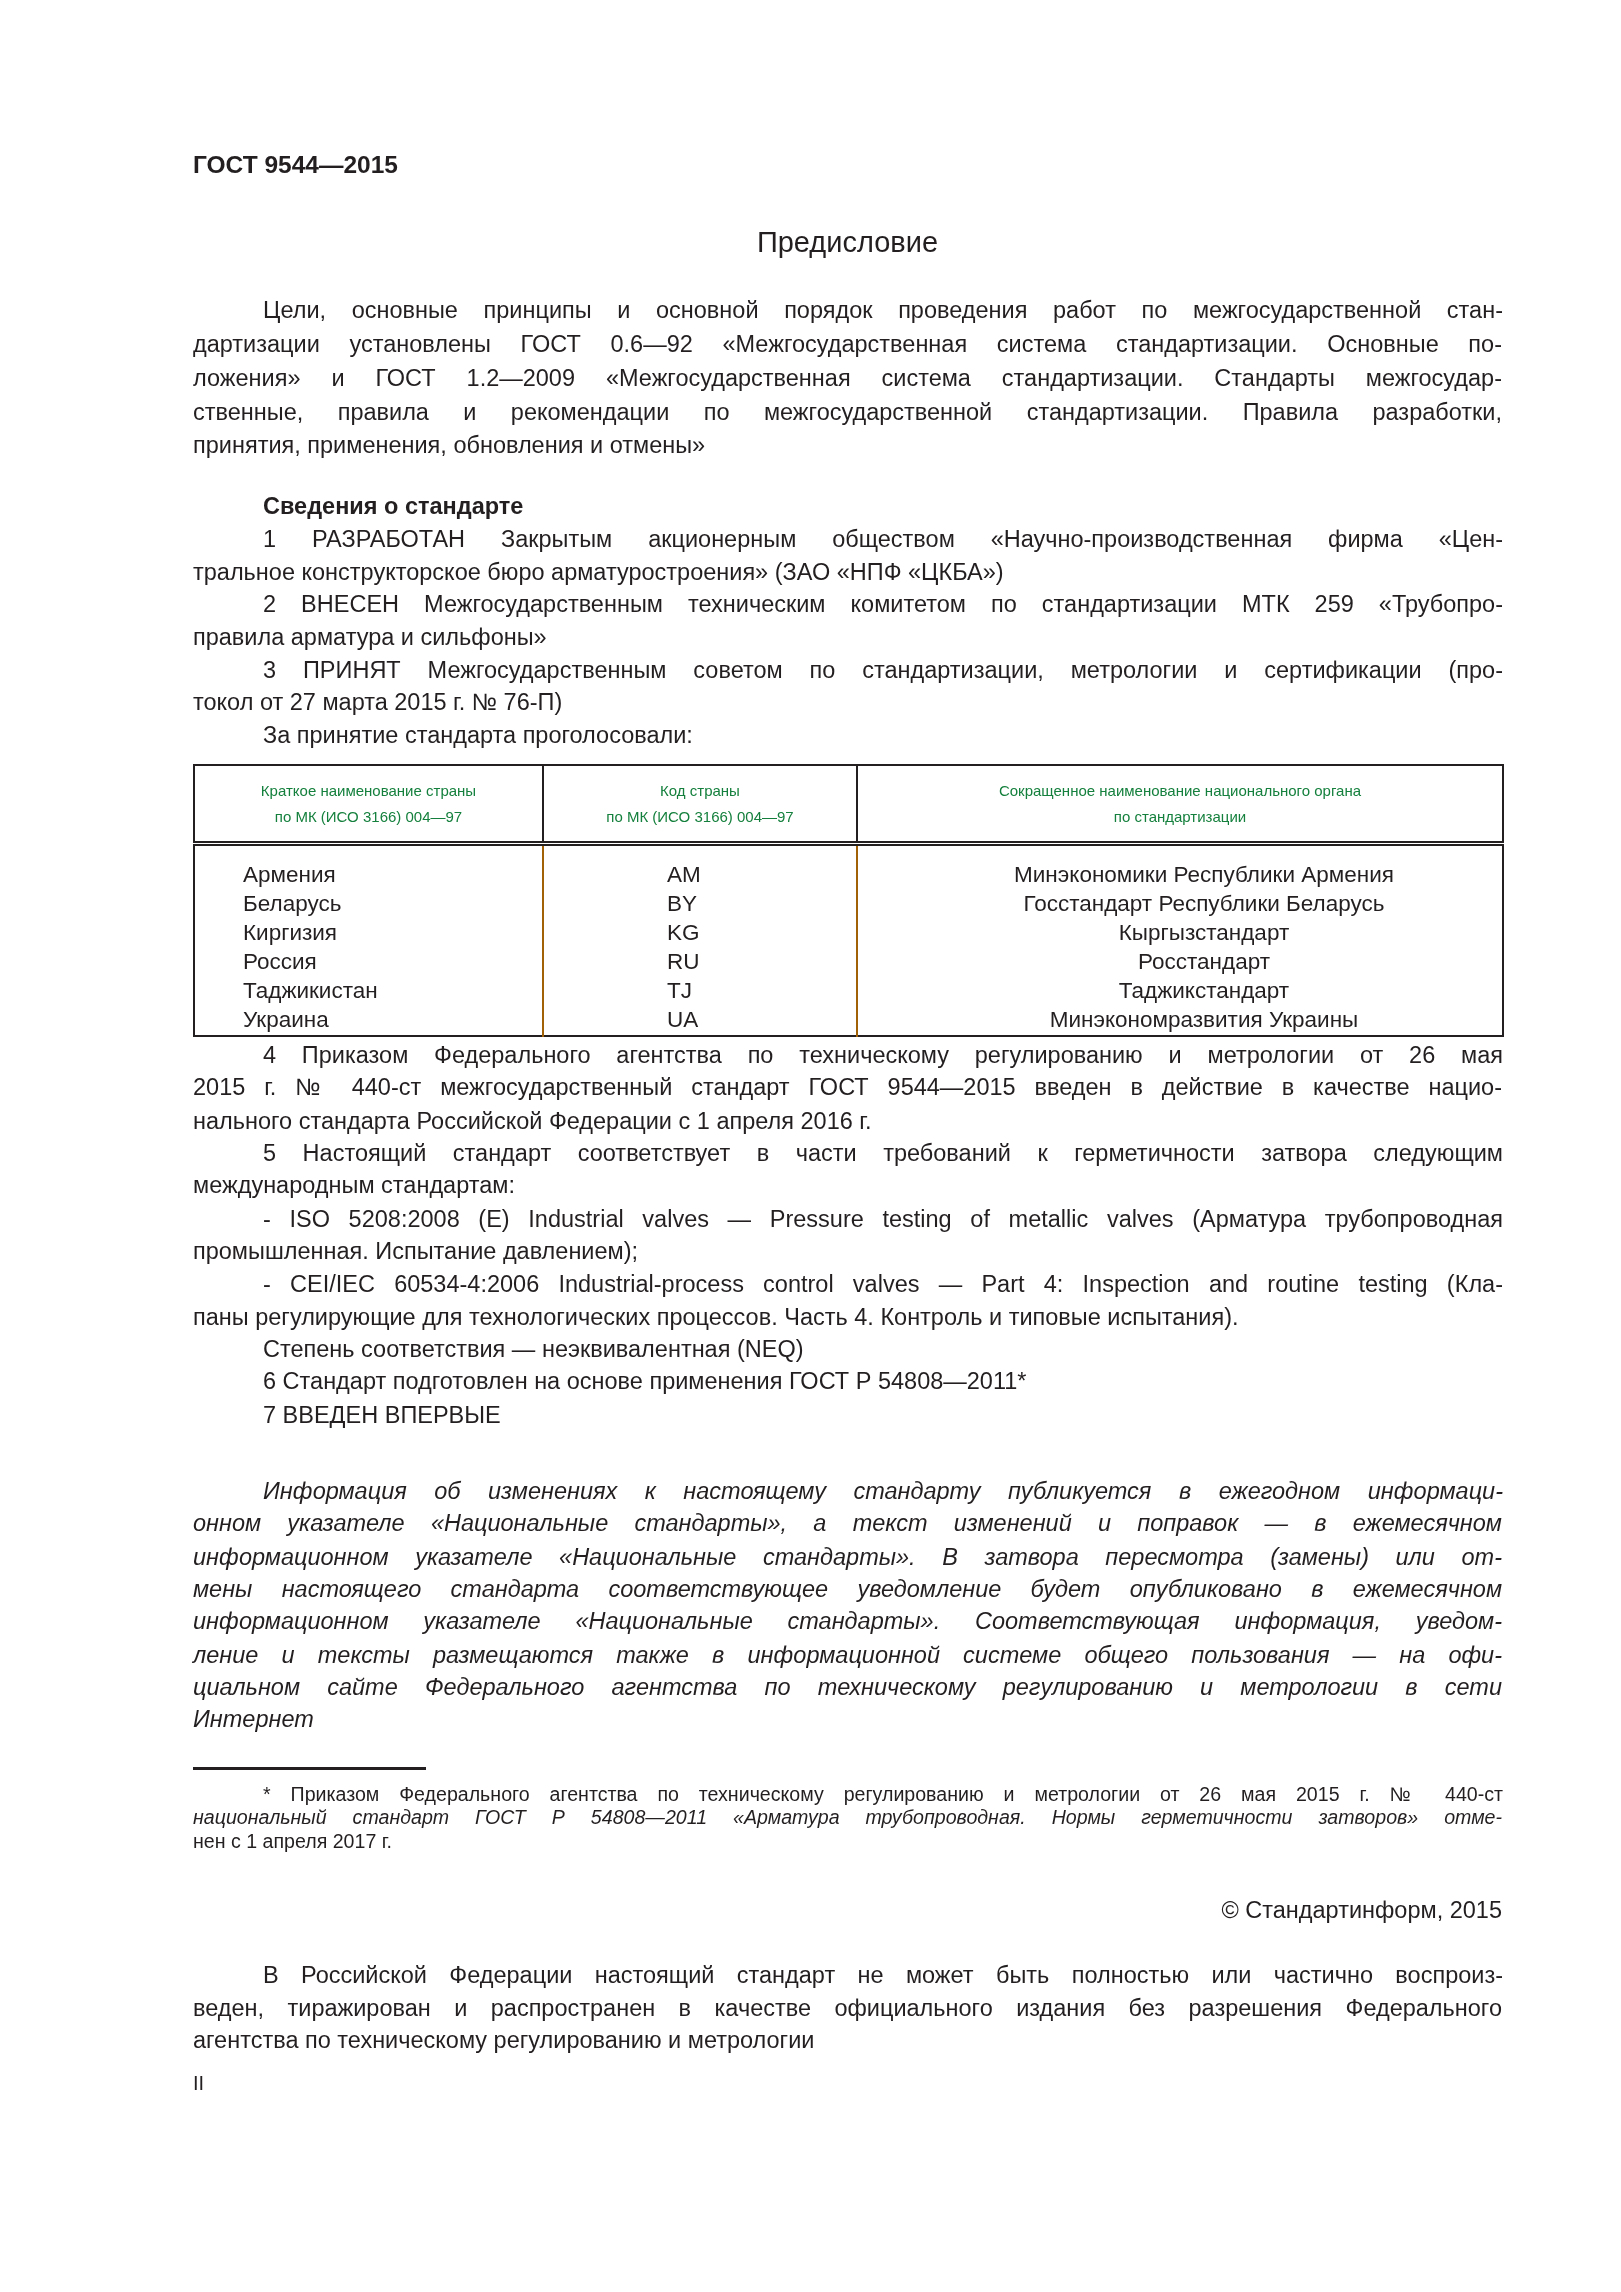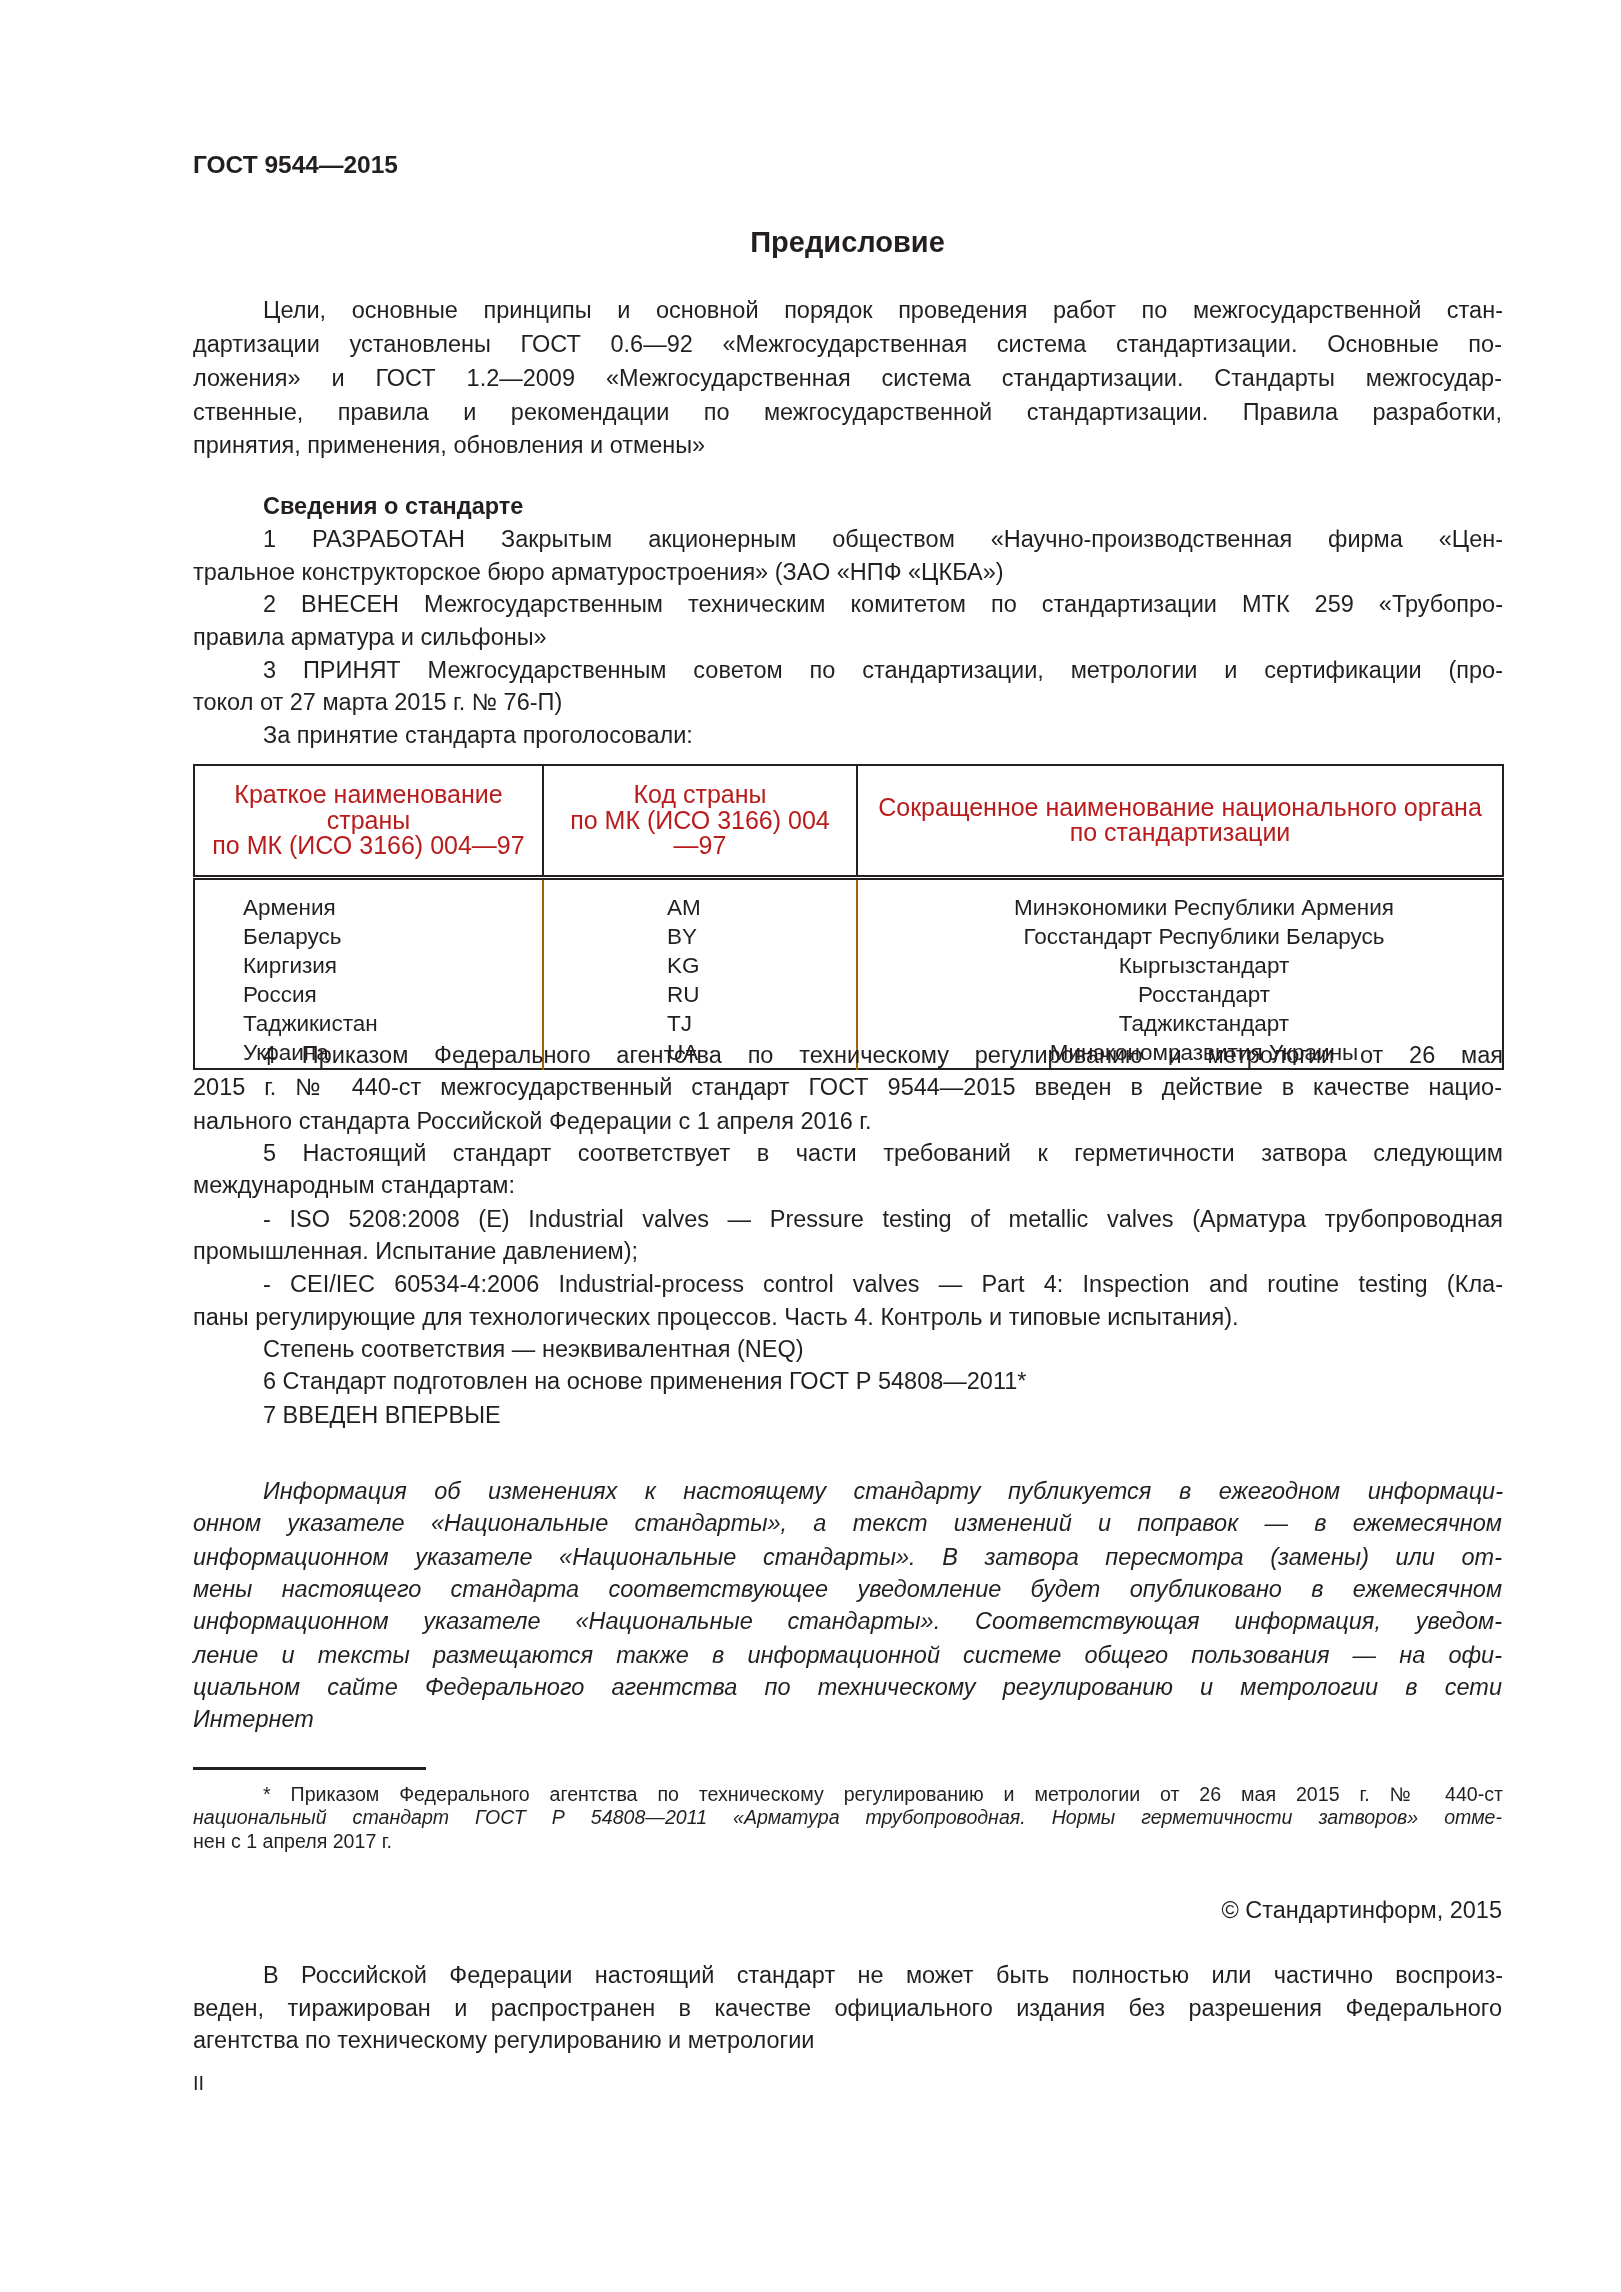--- a/index.html
+++ b/index.html
@@ -4,23 +4,23 @@
 <style>
   html, body { margin:0; padding:0; background:#ffffff; }
   body { width:1621px; height:2293px; position:relative; overflow:hidden;
          font-family:"Liberation Sans", sans-serif; color:#231f20; }
   .ln { position:absolute; left:193px; width:1309px; font-size:23.5px; line-height:27.4px; white-space:nowrap; }
   .j { text-align:justify; text-align-last:justify; white-space:normal; }
   .ind { left:263px; width:1240px; }
   .it { font-style:italic; }
   .b { font-weight:bold; }
   .hdr { position:absolute; left:193px; top:151px; font-size:24.5px; font-weight:bold; line-height:27.4px; }
-  .title { position:absolute; left:193px; width:1309px; top:227px; text-align:center; font-size:29px; font-weight:bold; line-height:31px; }
+  .title { position:absolute; left:193px; width:1309px; top:227px; text-align:center; font-size:29px; font-weight:normal; line-height:31px; }
   table.t { position:absolute; left:193px; top:764px; width:1311px; height:269px; border-collapse:collapse; border:2.9px solid #231f20; font-size:21.6px; }
-  table.t th { font-weight:normal; font-size:25px; line-height:25.5px; border-left:2px solid #231f20; height:67px; text-align:center; padding:16px; vertical-align:middle; color:#b91c1c; }
+  table.t th { font-weight:normal; font-size:15px; line-height:25.5px; border-left:2px solid #231f20; height:67px; text-align:center; padding:4px; vertical-align:middle; color:#15803d; }
   table.t th:first-child { border-left:none; }
   table.t thead tr { border-bottom:5.9px double #231f20; }
   table.t td { border-left:2px solid #a16207; vertical-align:top; padding-top:13.7px; font-size:22.5px; line-height:29px; }
   table.t td:first-child { border-left:none; padding-left:48px; }
   table.t td.code { padding-left:123px; }
   table.t td.org { padding-left:49px;text-align:center; }
   .rule { position:absolute; left:193px; top:1767px; width:233px; height:2.9px; background:#231f20; }
   .fn { position:absolute; left:193px; width:1309px; font-size:19.6px; line-height:23.5px; white-space:nowrap; }
   .fn.ind { left:263px; width:1240px; }
   .copy { position:absolute; left:193px; width:1309px; top:1897px; text-align:right; font-size:23.5px; line-height:27.4px; }

